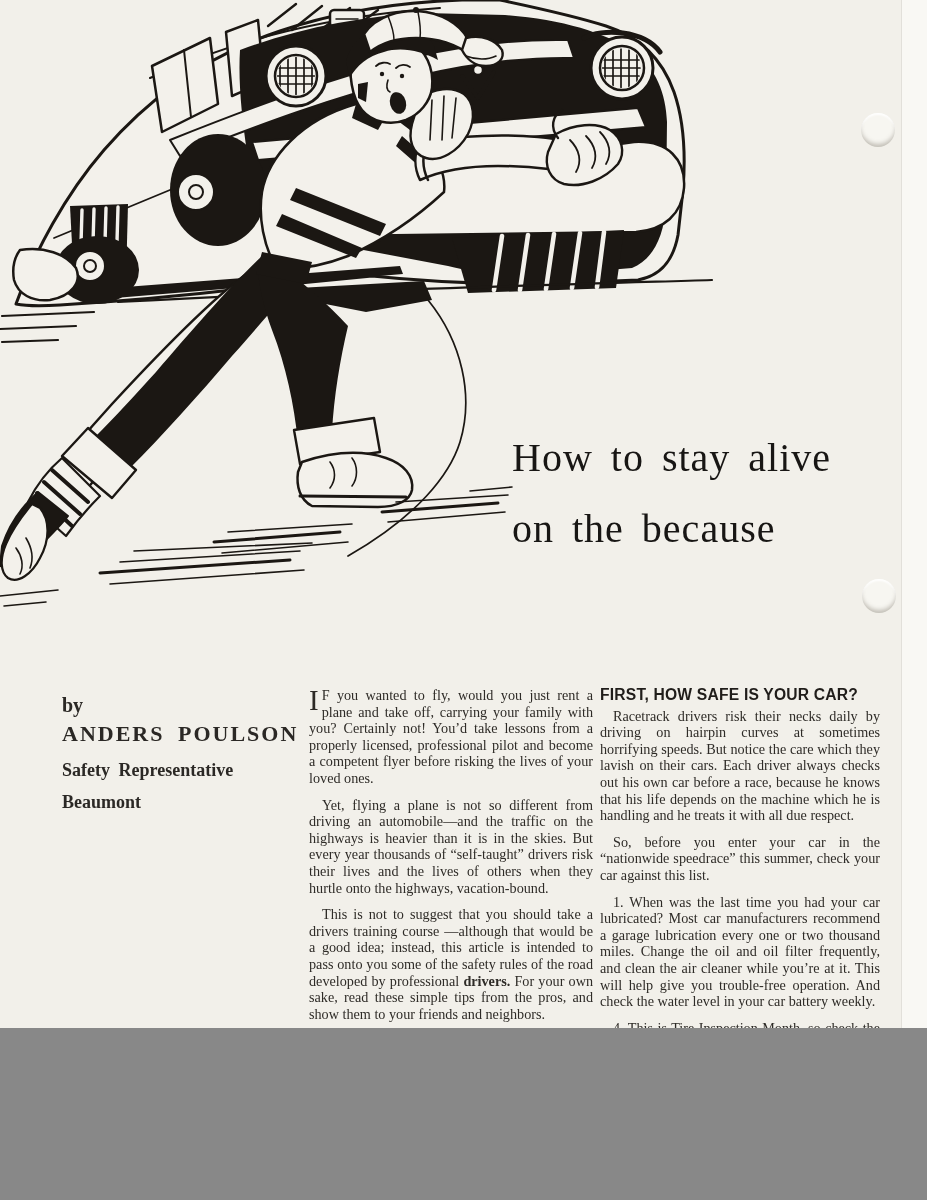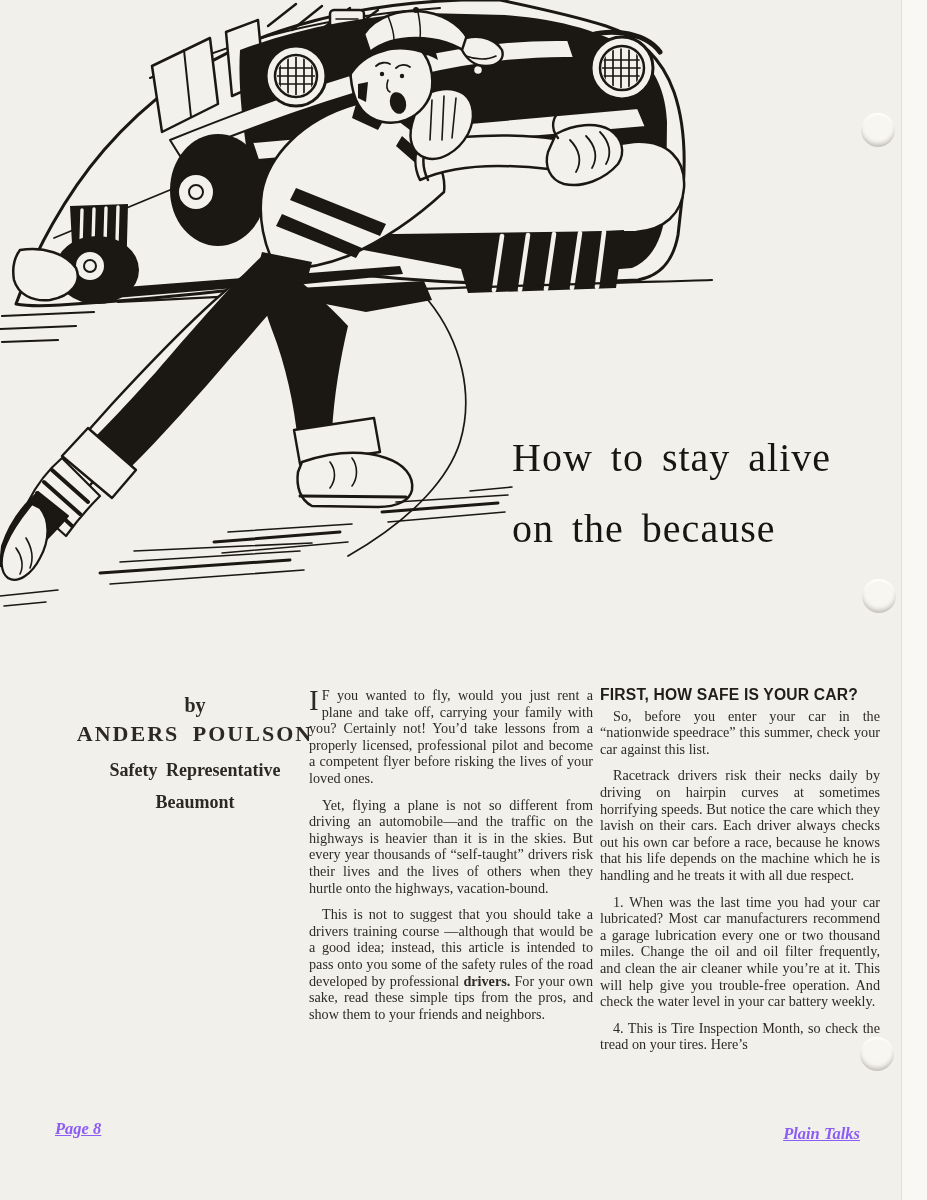--- a/index.html
+++ b/index.html
@@ -1,17 +1,17 @@
 <!DOCTYPE html>
 <html><head>
 <meta charset="utf-8">
 <style>
   html,body { margin:0; padding:0; background:#888; }
   .page {
-    position:relative; width:927px; height:1200px; margin:0 auto;
+    position:relative; width:927px; height:1028px; margin:0 auto;
     background:#f2f0ea; overflow:hidden;
     font-family:"Liberation Serif", serif; color:#2e2b27;
   }
   .edge-strip {
     position:absolute; right:0; top:0; width:25px; height:1200px;
     background:#f9f8f4; border-left:1px solid rgba(160,152,138,.25);
   }
   .hole {
     position:absolute; width:34px; height:34px; border-radius:50%;
     background:#f7f6f1;
@@ -22,21 +22,21 @@
   .hole3 { left:860px; top:1037px; }
 
   .illustration { position:absolute; left:0; top:0; width:927px; height:655px; }
 
   .title { position:absolute; left:512px; font-size:40px; color:#181614;
            letter-spacing:1px; word-spacing:7px; white-space:nowrap; }
   .title1 { top:434px; }
   .title2 { top:505px; }
 
   .byline { position:absolute; left:62px; top:694px; width:266px;
-            text-align:center; font-weight:bold; color:#2b2825; }
+            text-align:left; font-weight:bold; color:#2b2825; }
   .byline .by       { font-size:20px; }
   .byline .name     { font-size:22px; letter-spacing:2px; margin-top:4px; word-spacing:6px;}
   .byline .role     { font-size:18px; margin-top:13px; word-spacing:4px;}
   .byline .location { font-size:18px; margin-top:11px; }
 
   .col { position:absolute; top:687px; font-size:14.2px; line-height:16.6px;
          text-align:justify; color:#2e2b27; }
   .col1 { left:309px; width:284px; }
   .col2 { left:600px; width:280px; }
   .col p { margin:0 0 10px 0; text-indent:13px; }
@@ -195,22 +195,22 @@
   </div>
 
   <div class="col col1" id="col1">
       <p class="lead"><span class="dropcap">I</span><span>F you wanted to fly, would you just rent a plane and take off, carrying your family with you? Certainly not! You’d take lessons from a properly licensed, professional pilot and become a competent flyer before risking the lives of your loved ones.</span></p>
       <p><span>Yet, flying a plane is not so different from driving an automobile—and the traffic on the highways is heavier than it is in the skies. But every year thousands of “self-taught” drivers risk their lives and the lives of others when they hurtle onto the highways, vacation-bound.</span></p>
       <p><span>This is not to suggest that you should take a drivers training course —although that would be a good idea; instead, this article is intended to pass onto you some of the safety rules of the road developed by professional </span><span style="font-weight: bold;">drivers.</span><span> For your own sake, read these simple tips from the pros, and show them to your friends and neighbors.</span></p>
     </div>
   <div class="col col2">
     <h3>FIRST, HOW SAFE IS YOUR CAR?</h3>
     <div id="col2">
+        <p><span>Racetrack drivers risk their necks daily by driving on hairpin curves at sometimes horrifying speeds. But notice the care which they lavish on their cars. Each driver always checks out his own car before a race, because he knows that his life depends on the machine which he is handling and he treats it with all due respect.</span></p>
         <p><span>So, before you enter your car in the “nationwide speedrace” this summer, check your car against this list.</span></p>
-        <p><span>Racetrack drivers risk their necks daily by driving on hairpin curves at sometimes horrifying speeds. But notice the care which they lavish on their cars. Each driver always checks out his own car before a race, because he knows that his life depends on the machine which he is handling and he treats it with all due respect.</span></p>
         <p><span>1. When was the last time you had your car lubricated? Most car manufacturers recommend a garage lubrication every one or two thousand miles. Change the oil and oil filter frequently, and clean the air cleaner while you’re at it. This will help give you trouble-free operation. And check the water level in your car battery weekly.</span></p>
         <p><span>4. This is Tire Inspection Month, so check the tread on your tires. Here’s</span></p>
       </div>
   </div>
 
   <div class="footer footer-left">Page 8</div>
   <div class="footer footer-right">Plain Talks</div>
 
   <div class="edge-strip"></div>
   <div class="hole hole1"></div>

